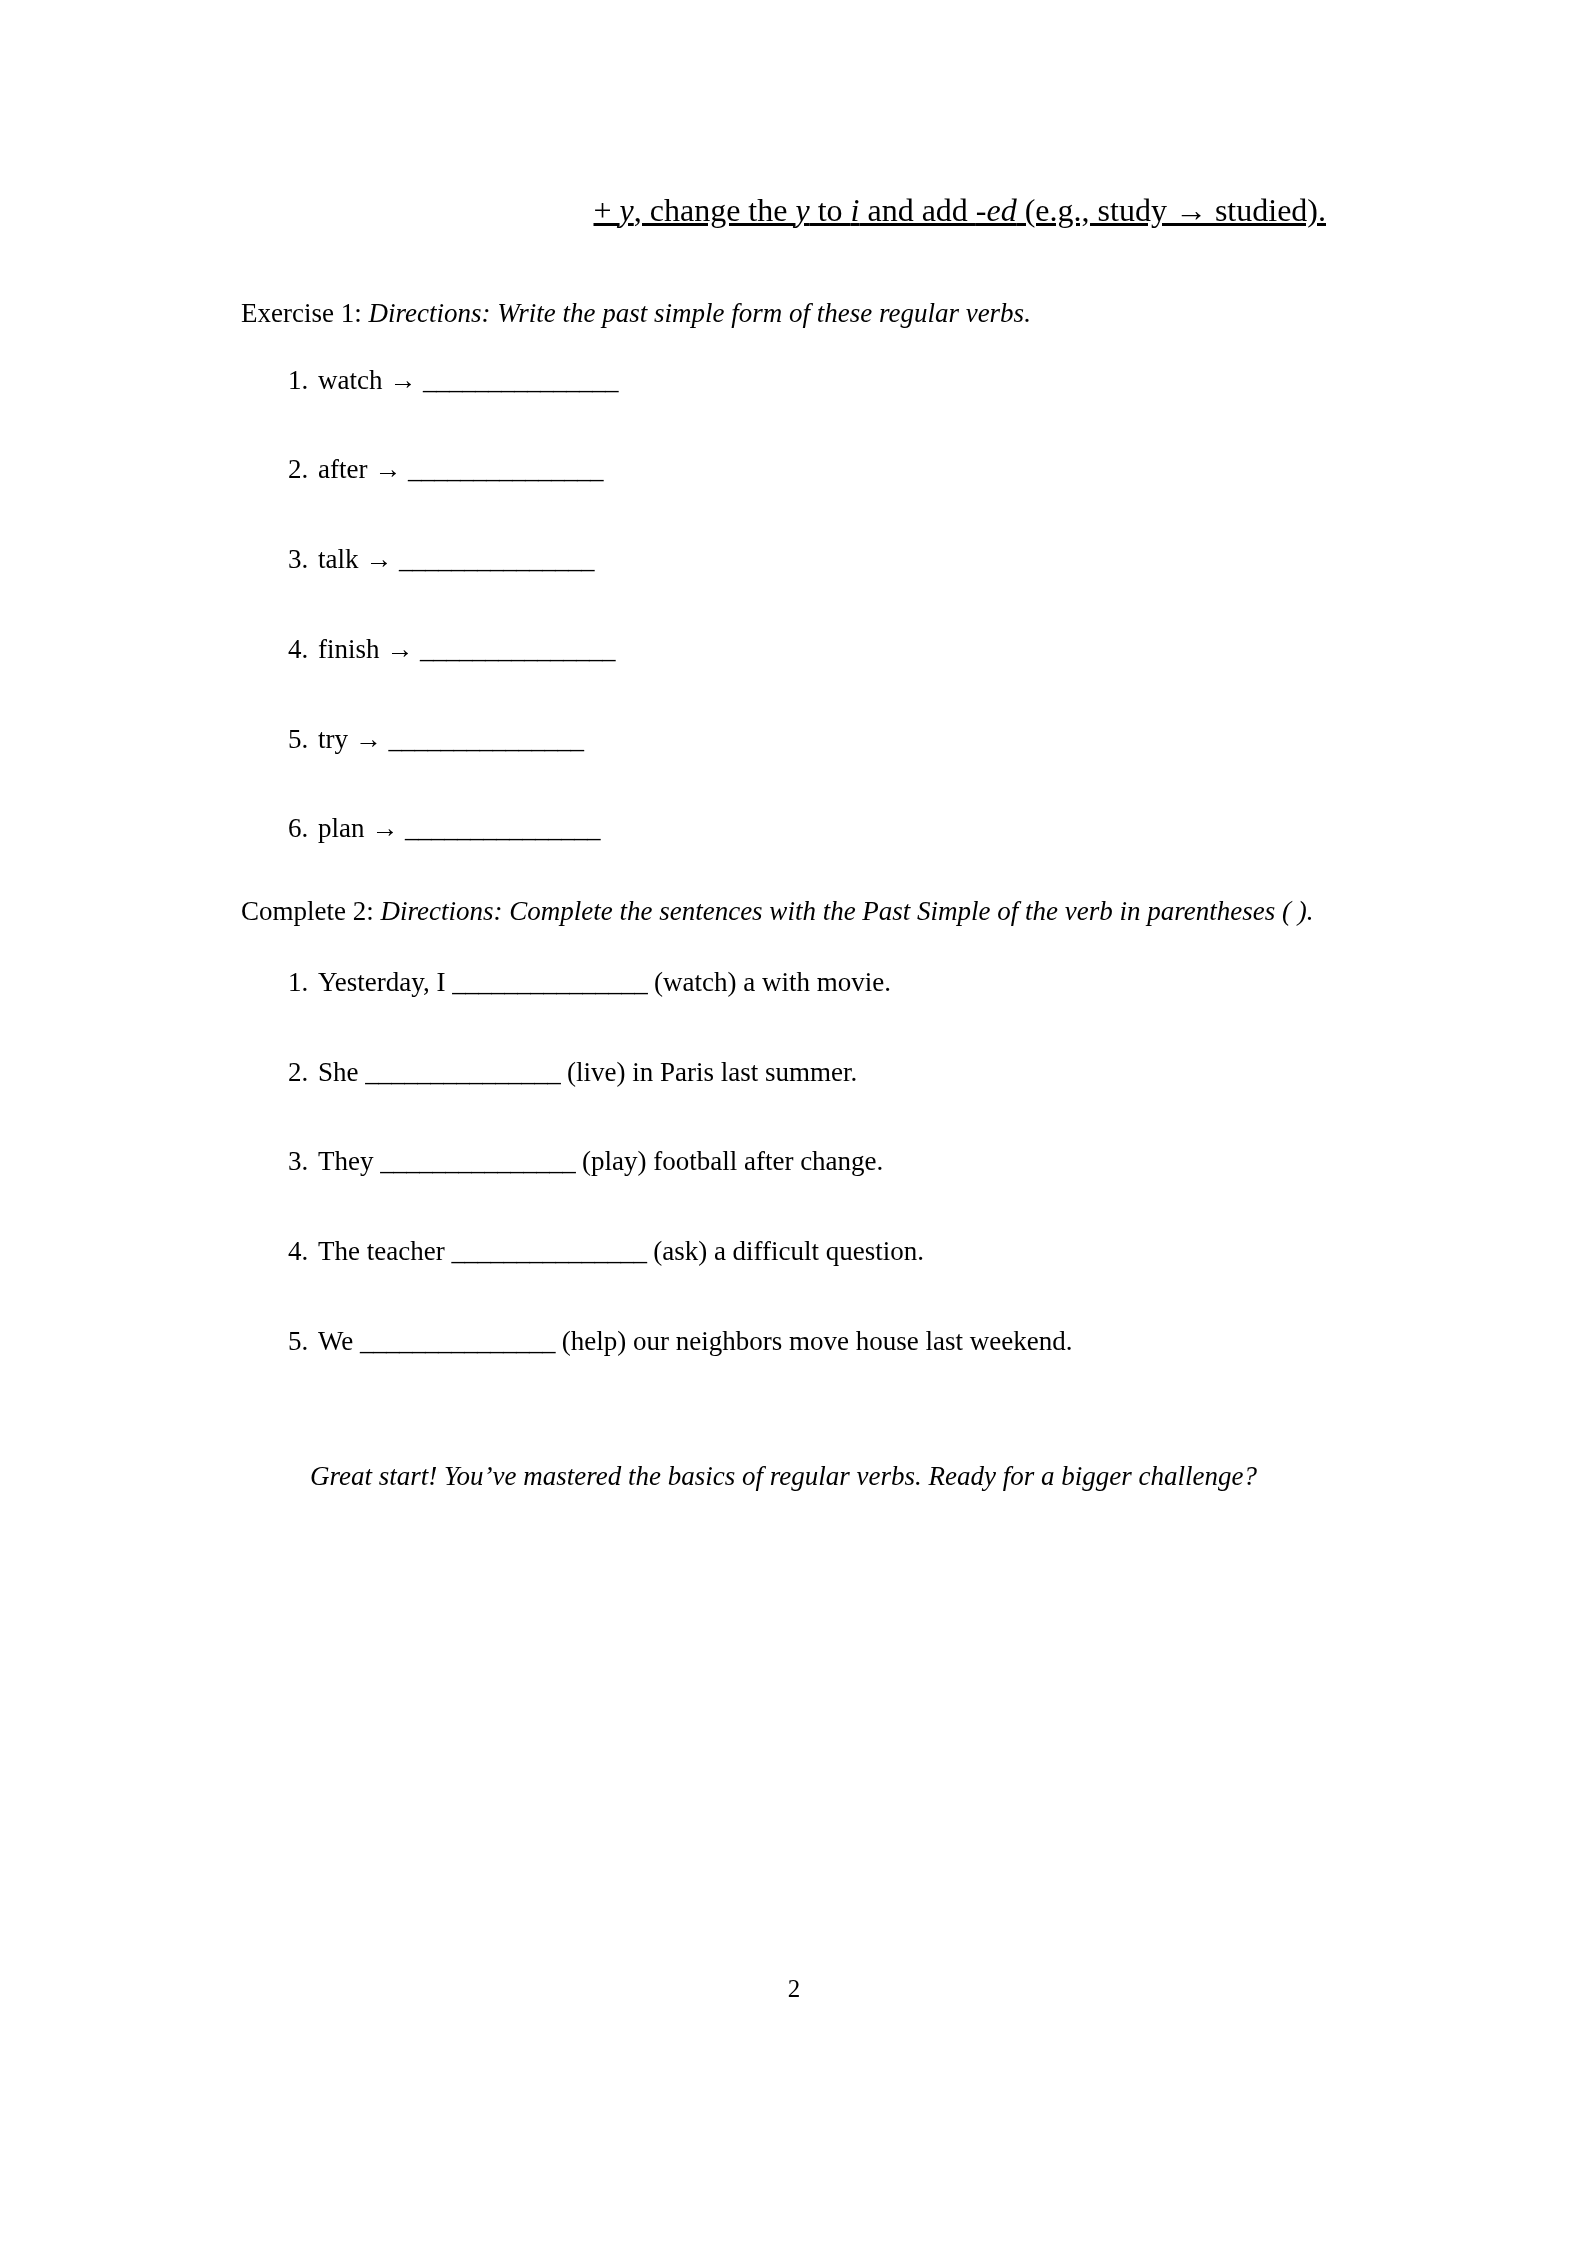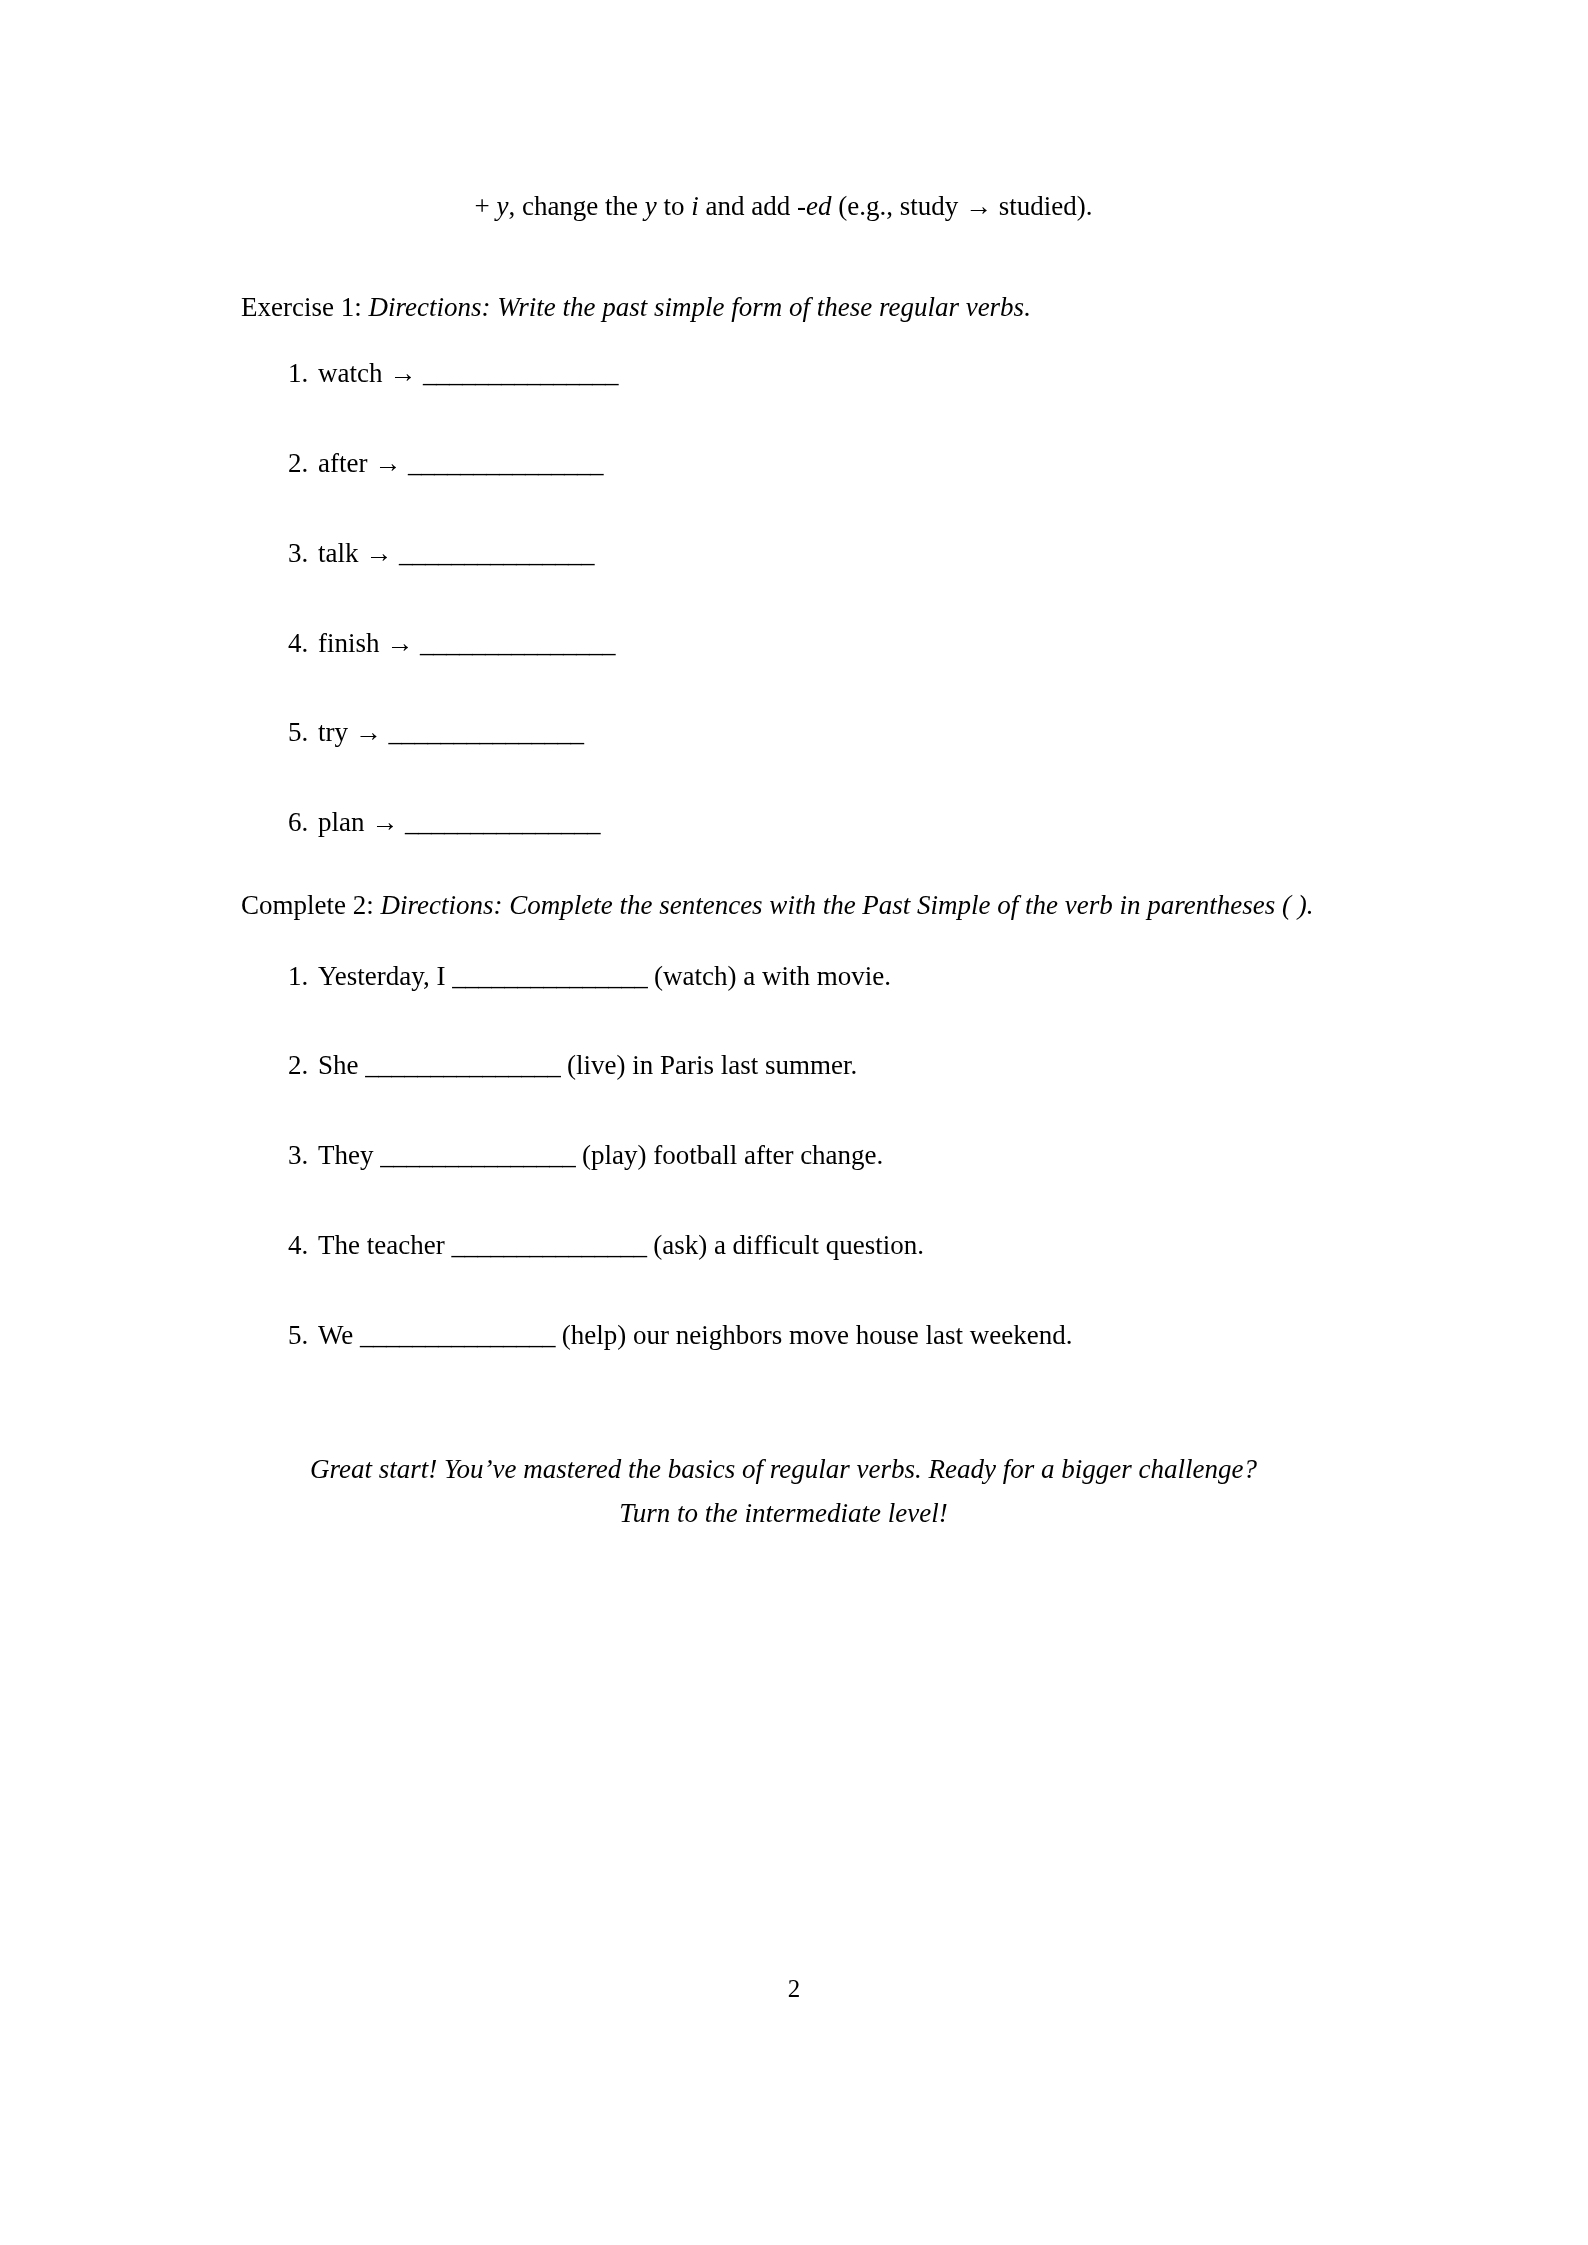--- a/index.html
+++ b/index.html
@@ -19,24 +19,25 @@
     margin: 0 auto;
     overflow: hidden;
   }
   .content {
     position: absolute;
     left: 241px;
     top: 190px;
     width: 1085px;
   }
   .para {
-    font-size: 27px;
+    font-size: 32px;
     line-height: 1.25;
     margin: 0 0 0 0;
-    text-align: center;
+    text-align: right;
+    text-decoration: underline;
   }
   .intro-line {
     margin-bottom: 62px;
   }
   .ex-heading {
     font-size: 27px;
     line-height: 1.62;
     margin: 0 0 0 0;
     text-align: left;
   }
@@ -129,19 +130,19 @@
     <ol class="items ex2-list">
       <li><span class="num">1.</span><span>Yesterday, I </span><span class="blank">_______________</span><span> (watch) a with movie.</span></li>
       <li><span class="num">2.</span><span>She </span><span class="blank">_______________</span><span> (live) in Paris last summer.</span></li>
       <li><span class="num">3.</span><span>They </span><span class="blank">_______________</span><span> (play) football after change.</span></li>
       <li><span class="num">4.</span><span>The teacher </span><span class="blank">_______________</span><span> (ask) a difficult question.</span></li>
       <li><span class="num">5.</span><span>We </span><span class="blank">_______________</span><span> (help) our neighbors move house last weekend.</span></li>
     </ol>
 
     <div class="gap-after-ex2"></div>
 
-    <p class="closing"><span>Great start! You’ve mastered the basics of regular verbs. Ready for a bigger challenge?</span><span class="l2">Turn to the intermediate level!</span></p>
+    <p class="closing"><span>Great start! You’ve mastered the basics of regular verbs. Ready for a bigger challenge?</span></p>
 
   </div>
 
   <div class="page-number">2</div>
 
 </div>
 
 </body></html>

